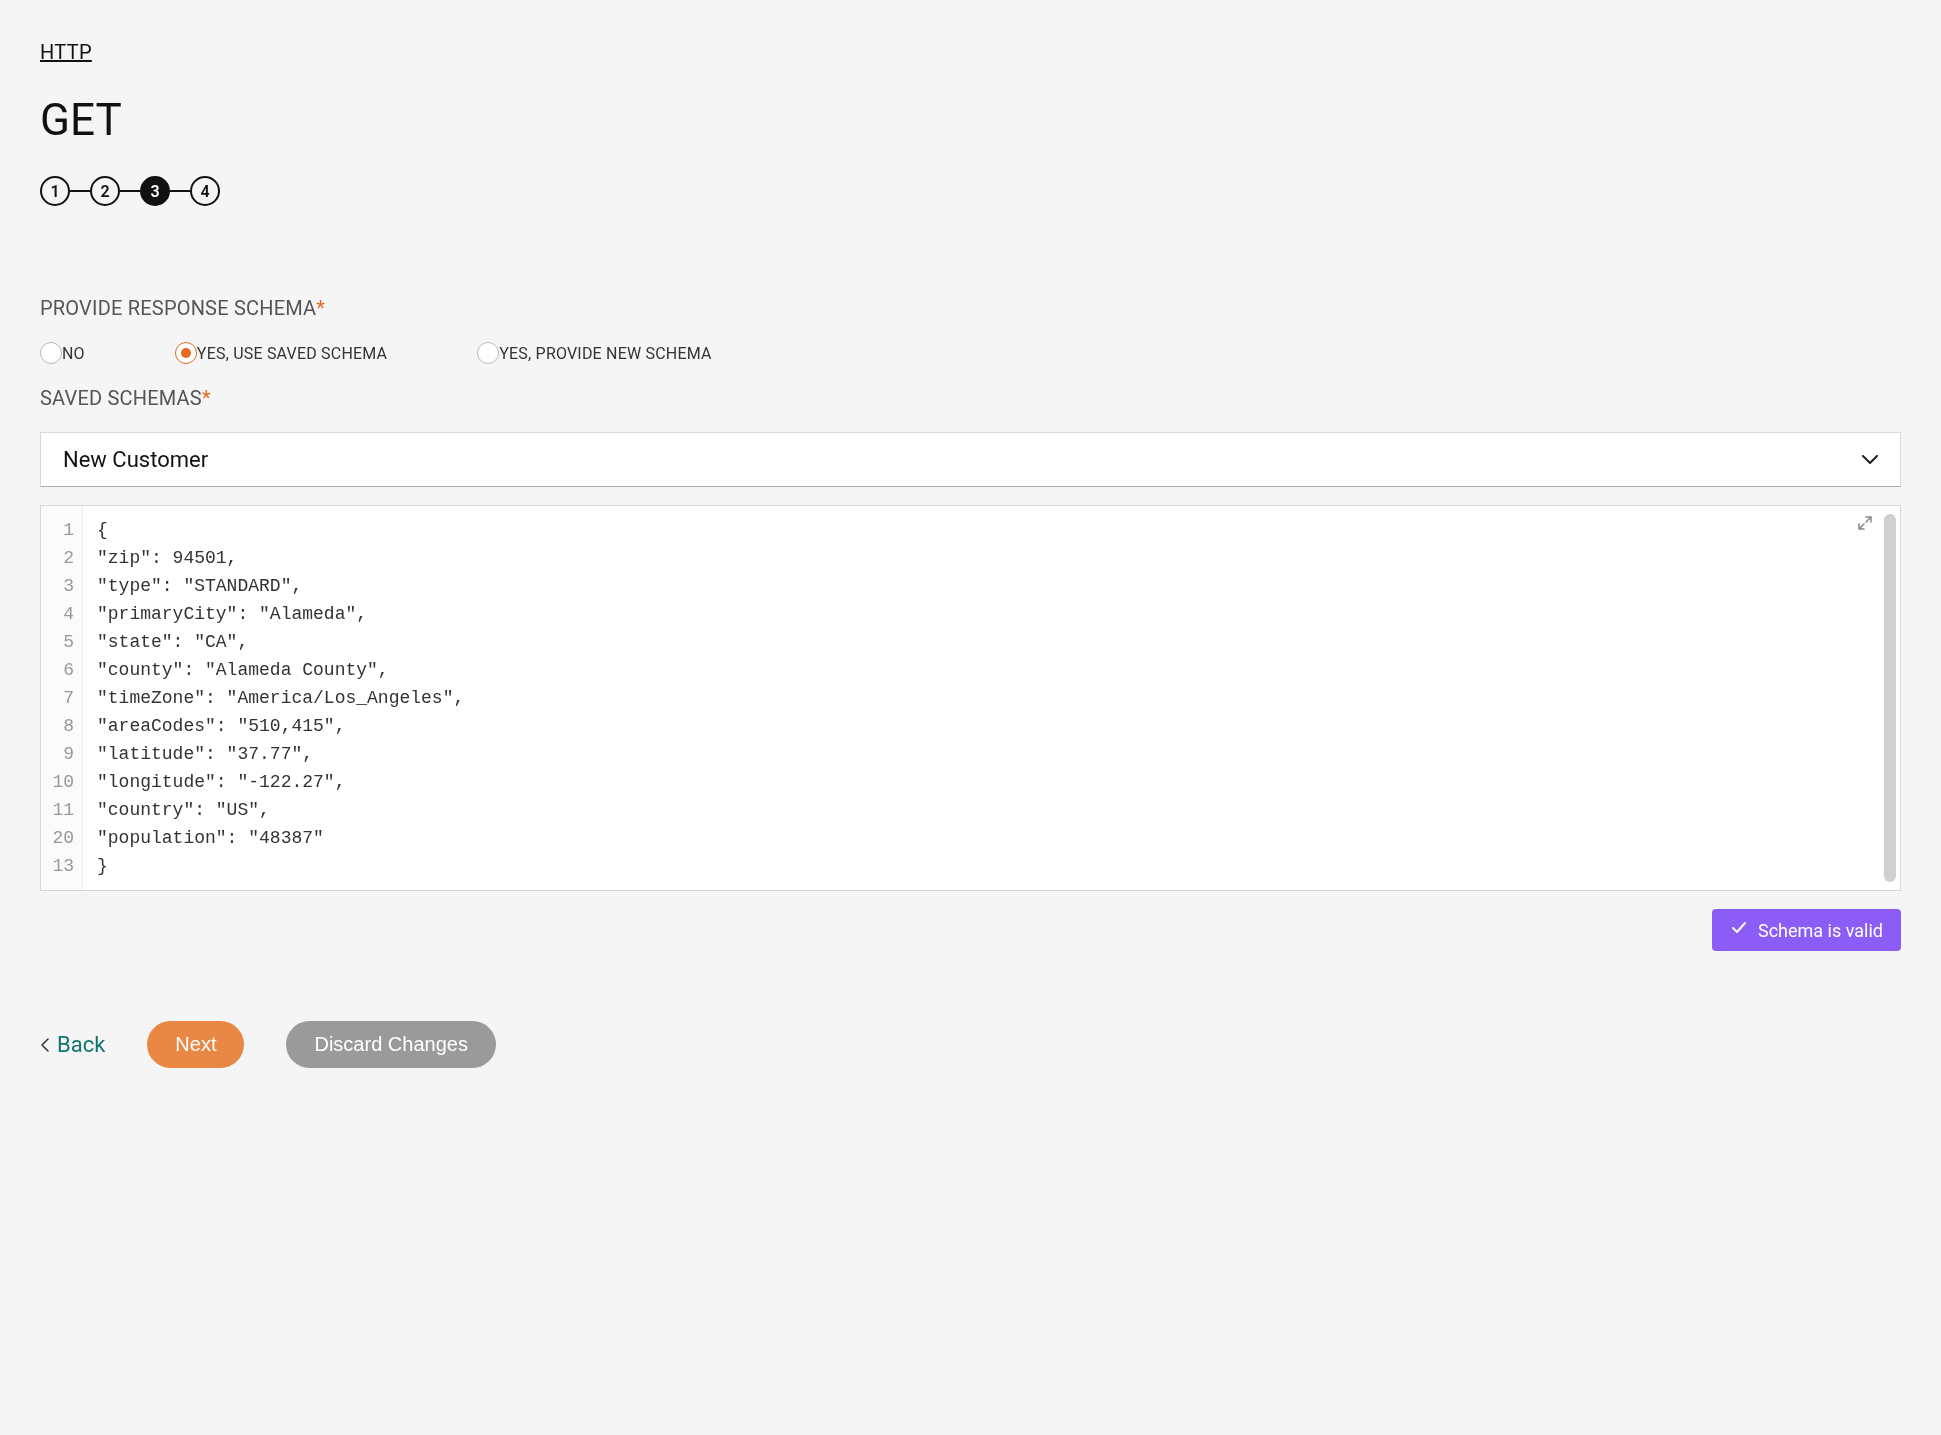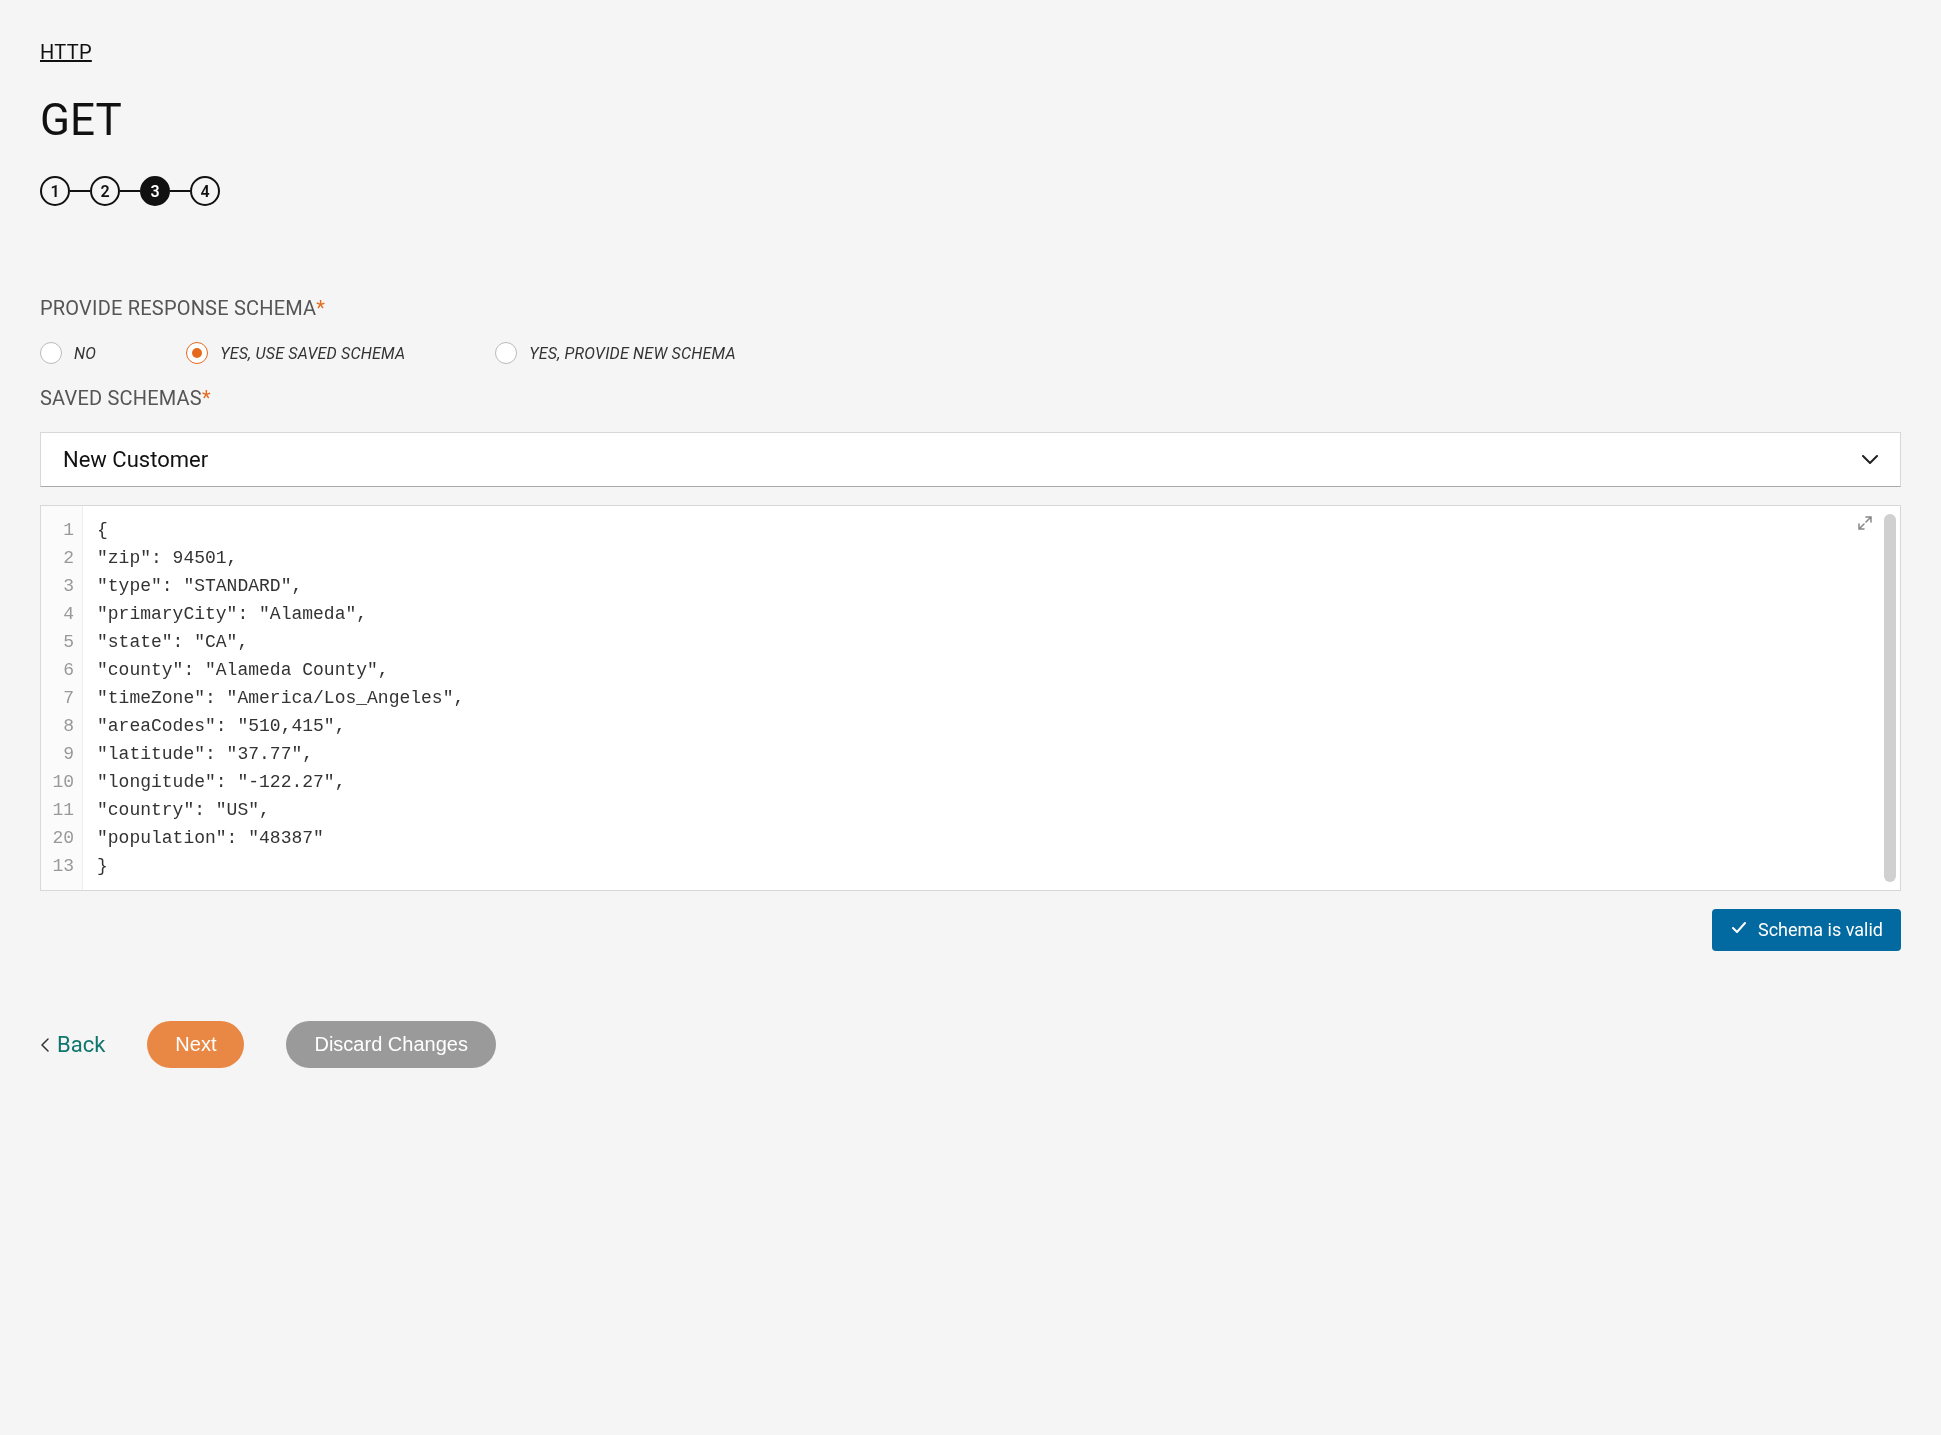--- a/index.html
+++ b/index.html
@@ -35,21 +35,21 @@
   .step-sep { width: 20px; height: 2px; background: #111; }
   .section-label {
     font-size: 20px;
     color: #555;
     letter-spacing: 0.2px;
     margin-bottom: 22px;
     text-transform: uppercase;
   }
   .req { color: #e56a1e; }
   .radio-row { display: flex; gap: 90px; margin-bottom: 22px; flex-wrap: wrap; }
-  .radio-opt { display: flex; align-items: center; gap: 12px; cursor: pointer; font-style: italic; }
+  .radio-opt { display: flex; align-items: center; cursor: pointer; }
   .radio {
     width: 22px; height: 22px; border-radius: 50%;
     border: 1.5px solid #bbb; background: #fff;
     display: flex; align-items: center; justify-content: center;
   }
   .radio.sel { border-color: #e56a1e; }
   .radio.sel::after { content: ""; width: 10px; height: 10px; border-radius: 50%; background: #e56a1e; }
   .radio-label { font-size: 16px; color: #333; letter-spacing: 0.2px; text-transform: uppercase; }
   .dropdown {
     width: 100%;
@@ -95,26 +95,26 @@
     position: absolute; top: 10px; right: 28px;
     color: #888; font-size: 14px; cursor: pointer;
     letter-spacing: -2px;
   }
   .scroll-thumb {
     position: absolute; right: 4px; top: 8px; bottom: 8px;
     width: 12px; background: #d0d0d0; border-radius: 6px;
   }
   .valid-row { display: flex; justify-content: flex-end; margin-top: 18px; }
   .valid-badge {
-    background: #0369a1;
+    background: #8b5cf6;
     color: #fff;
     padding: 10px 18px;
     border-radius: 4px;
     font-size: 18px;
-    display: flex; align-items: flex-start; gap: 10px;
+    display: flex; align-items: center; gap: 10px;
   }
   .footer { display: flex; align-items: center; gap: 42px; margin-top: 70px; }
   .back-link { display: flex; align-items: center; gap: 8px; font-size: 22px; cursor: pointer; color: #0f766e; }
   .btn {
     border: none; border-radius: 999px;
     padding: 12px 28px; font-size: 20px; color: #fff; cursor: pointer;
   }
   .btn-primary { background: #e98845; }
   .btn-muted { background: #9a9a9a; }
 </style>

